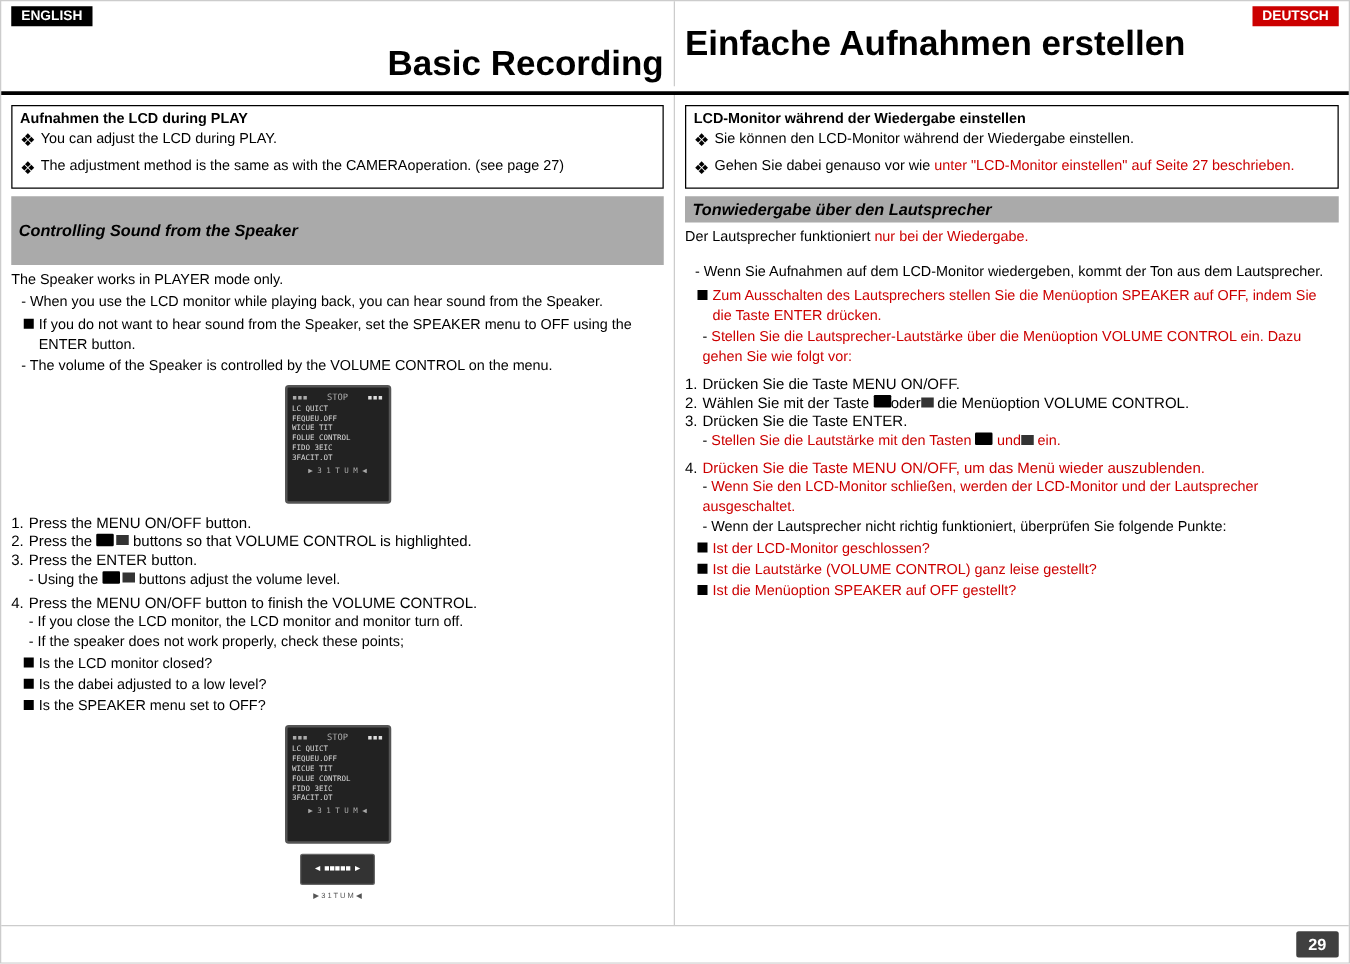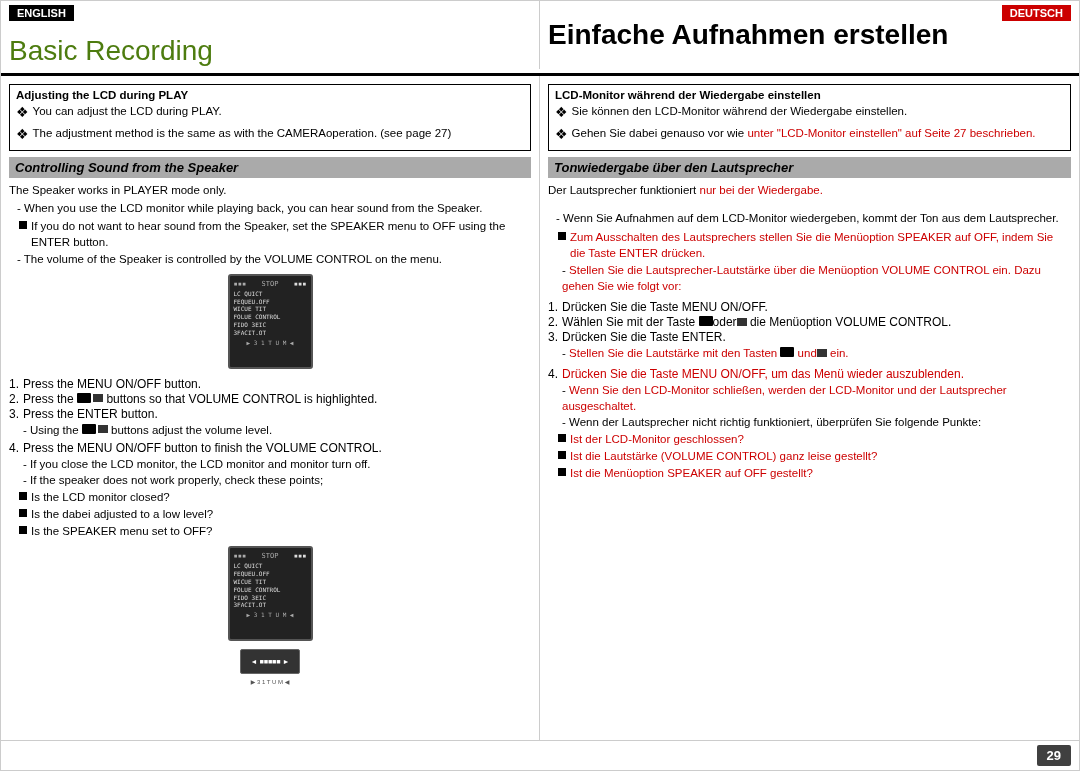--- a/index.html
+++ b/index.html
@@ -52,23 +52,24 @@
       background: #000;
     }
 
     .lang-badge-deutsch {
       background: #c00;
       float: right;
     }
 
     .main-title-left {
       font-size: 28px;
-      font-weight: normal;
-      color: #4d7c0f;
+      font-weight: bold;
+      color: #000000;
       display: block;
+      text-align: right;
     }
 
     .main-title-right {
       font-size: 28px;
       font-weight: bold;
       color: #000000;
       display: block;
     }
 
     
@@ -104,21 +105,21 @@
       font-weight: bold;
       font-size: 11.5px;
       display: block;
     }
 
     .section-title-italic {
       font-style: italic;
       font-weight: bold;
       font-size: 13px;
       background: #aaa;
-      padding: 3px 6px;
+      padding: 20px 6px;
       display: block;
     }
 
     .section-title-italic-right {
       font-style: italic;
       font-weight: bold;
       font-size: 13px;
       background: #aaa;
       padding: 3px 6px;
       display: block;
@@ -290,21 +291,21 @@
       <br>
       <span class="main-title-right">Einfache Aufnahmen erstellen</span>
     </div>
   </div>
 
   <div class="content">
 
     <div class="col-left">
 
       <div class="section-box">
-        <span class="section-title">Adjusting the LCD during PLAY</span>
+        <span class="section-title">Aufnahmen the LCD during PLAY</span>
         <div class="bullet-item">
           <span class="bullet-symbol">❖</span>
           <span>You can adjust the LCD during PLAY.</span>
         </div>
         <div class="bullet-item">
           <span class="bullet-symbol">❖</span>
           <span>The adjustment method is the same as with the CAMERAoperation. (see page 27)</span>
         </div>
       </div>
 

